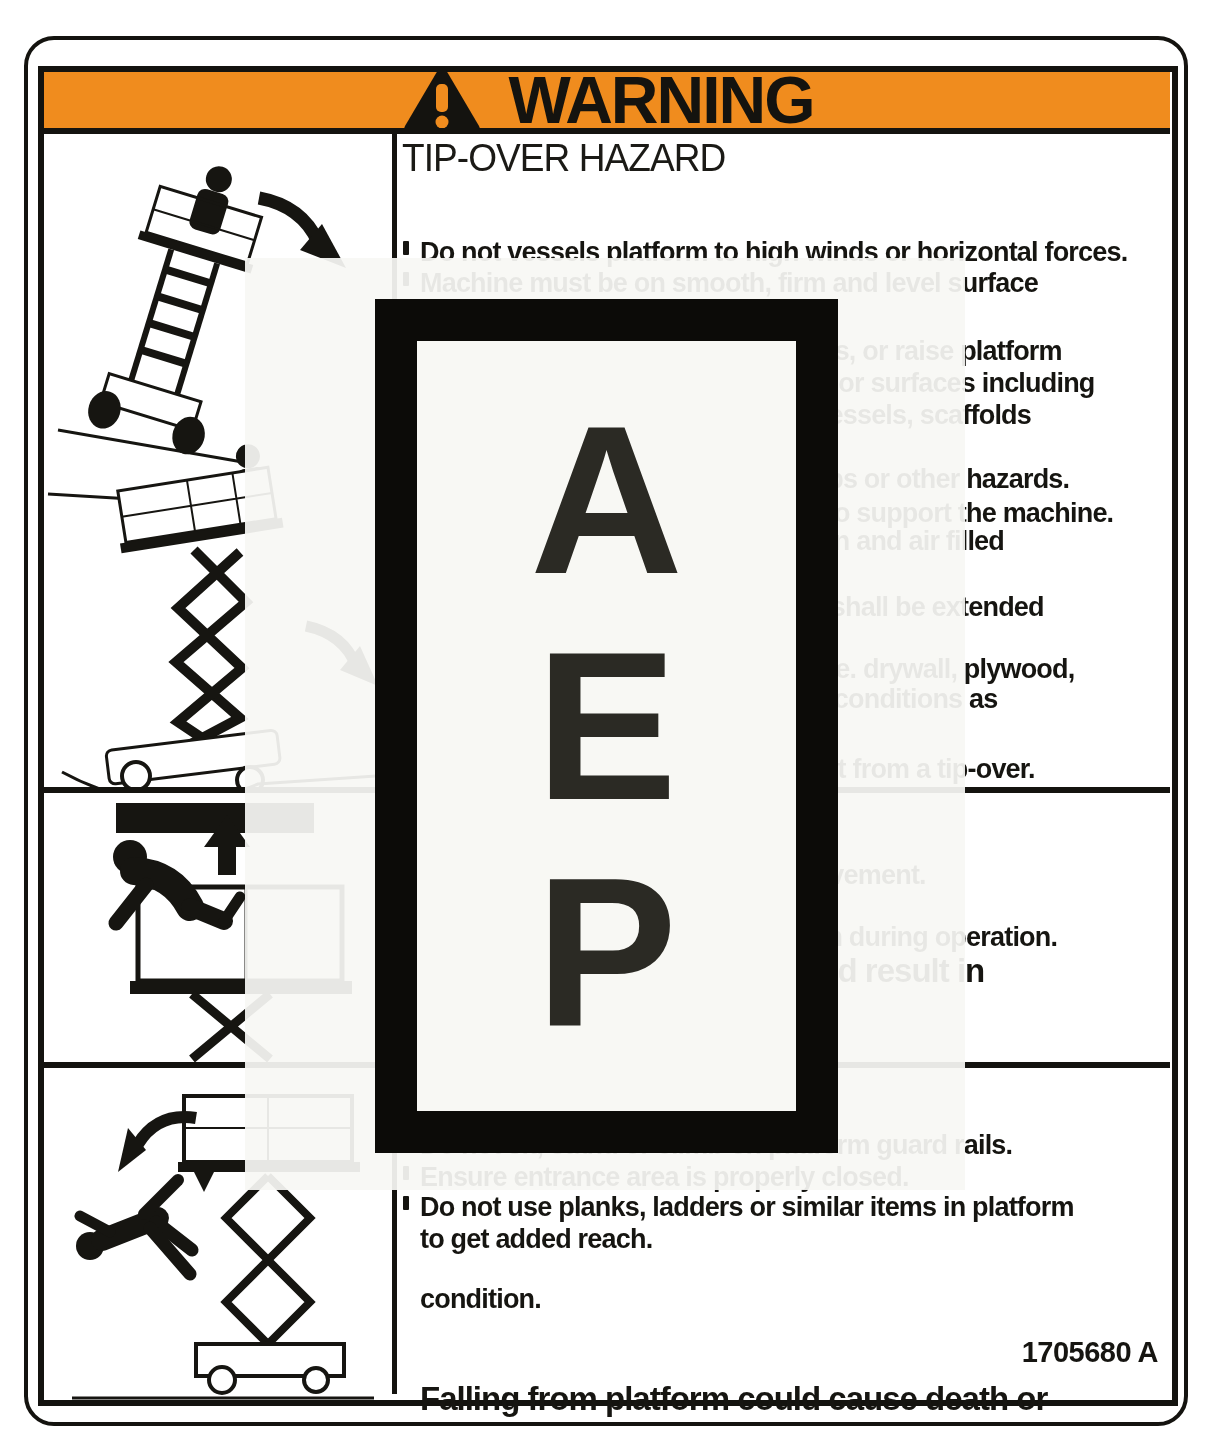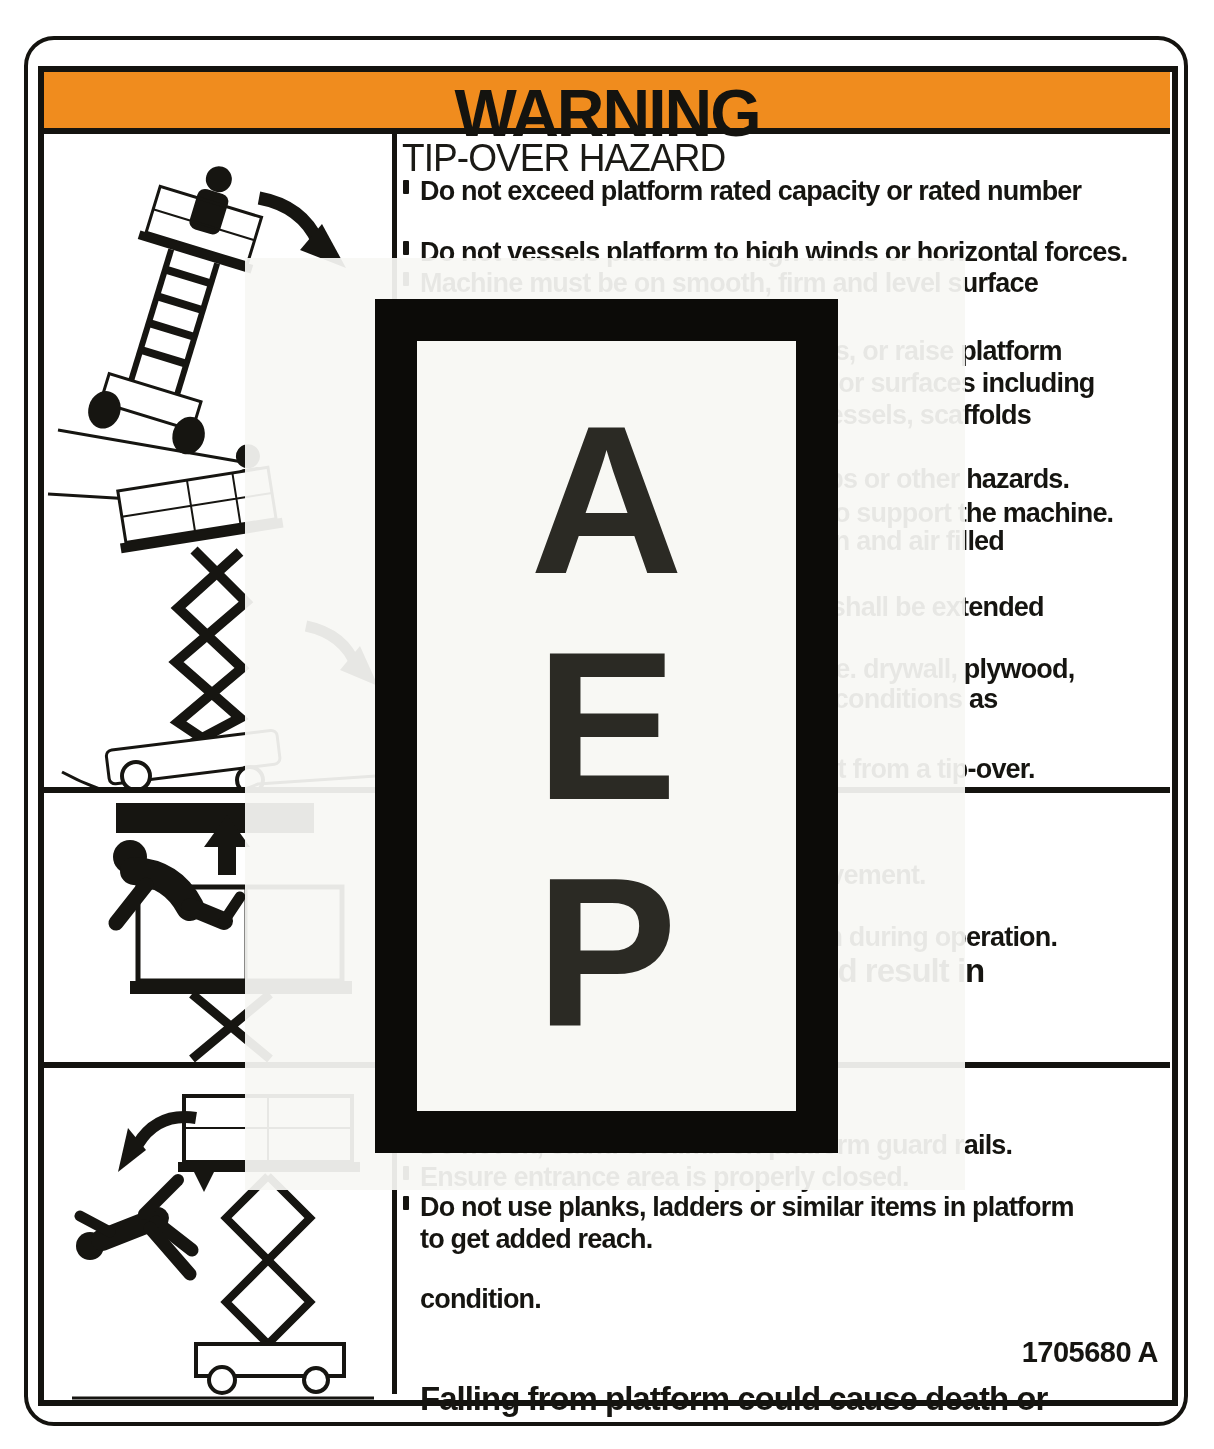--- a/index.html
+++ b/index.html
@@ -3,21 +3,21 @@
 <meta charset="utf-8">
 <style>
   html,body{margin:0;padding:0;background:#ffffff;}
   #stage{position:relative;width:1214px;height:1449px;background:#ffffff;overflow:hidden;
          font-family:"Liberation Sans",sans-serif;}
   .outer-round{position:absolute;left:24px;top:36px;width:1156px;height:1382px;
                border:4px solid #14130f;border-radius:30px;background:#ffffff;}
   .frame{position:absolute;left:38px;top:66px;width:1128px;height:1328px;
          border:6px solid #14130f;background:#ffffff;}
   .hdr{position:absolute;left:44px;top:72px;width:1126px;height:56px;
-       display:flex;align-items:center;justify-content:center;gap:26px;flex-direction:column;}
+       display:flex;align-items:center;justify-content:center;gap:26px;}
   .hdr-word{font-weight:700;font-size:66px;line-height:56px;letter-spacing:-2px;color:#14130f;}
   .hbar{position:absolute;left:44px;top:128px;width:1126px;height:6px;background:#14130f;}
   .vdiv{position:absolute;left:392px;top:134px;width:5px;height:1260px;background:#14130f;}
   .hdiv1{position:absolute;left:44px;top:787px;width:1126px;height:6px;background:#14130f;}
   .hdiv2{position:absolute;left:44px;top:1062px;width:1126px;height:6px;background:#14130f;}
   .picto{position:absolute;left:44px;}
   .ttl{position:absolute;left:402px;top:138px;color:#1b1a16;font-weight:400;font-size:39px;
        line-height:40px;letter-spacing:-1px;white-space:nowrap;transform:scaleX(.95);transform-origin:left;}
   .txt{position:absolute;left:420px;color:#161511;font-weight:700;font-size:27px;line-height:30px;
        letter-spacing:-0.8px;white-space:nowrap;}
@@ -142,21 +142,20 @@
       <path d="M106 160 L146 206" class="ink" stroke-width="13" stroke-linecap="round"></path>
       <path d="M66 164 L36 148" class="ink" stroke-width="11" stroke-linecap="round"></path>
     </g>
     <g>
       <path d="M152 50 Q114 44 94 76" class="ink" stroke-width="12" fill="none"></path>
       <polygon points="102,82 74,104 84,60" fill="#161511"></polygon>
     </g>
   </svg>
 
   <div class="ttl">TIP-OVER HAZARD</div>
-  <div class="txt b" style="top:176px">Do not exceed platform rated capacity or rated number</div>
   <div class="txt b" style="top:237px">Do not vessels platform to high winds or horizontal forces.</div>
   <div class="txt b" style="top:268px">Machine must be on smooth, firm and level surface</div>
   <div class="txt" style="top:336px">Do not drive the machine on slopes, or raise platform</div>
   <div class="txt" style="top:368px">on uneven, sloping or soft ground or surfaces including</div>
   <div class="txt" style="top:400px">trucks, trailers, rail cars, floating vessels, scaffolds</div>
   <div class="txt" style="top:464px">Check area for holes, debris, bumps or other hazards.</div>
   <div class="txt" style="top:498px">The ground must be firm enough to support the machine.</div>
   <div class="txt" style="top:526px">The tires must be in good condition and air filled</div>
   <div class="txt" style="top:592px">If equipped, outriggers/stabilizers shall be extended</div>
   <div class="txt" style="top:654px">Do not carry large surface items (i.e. drywall, plywood,</div>

